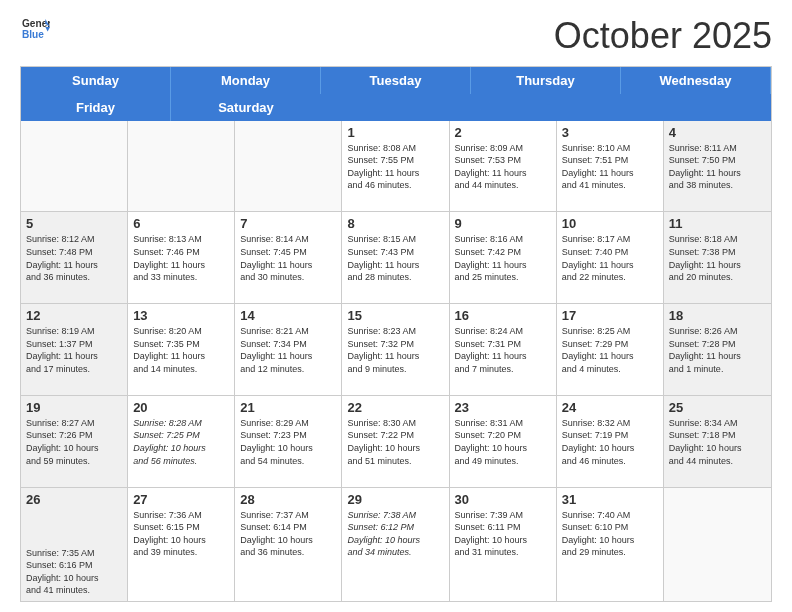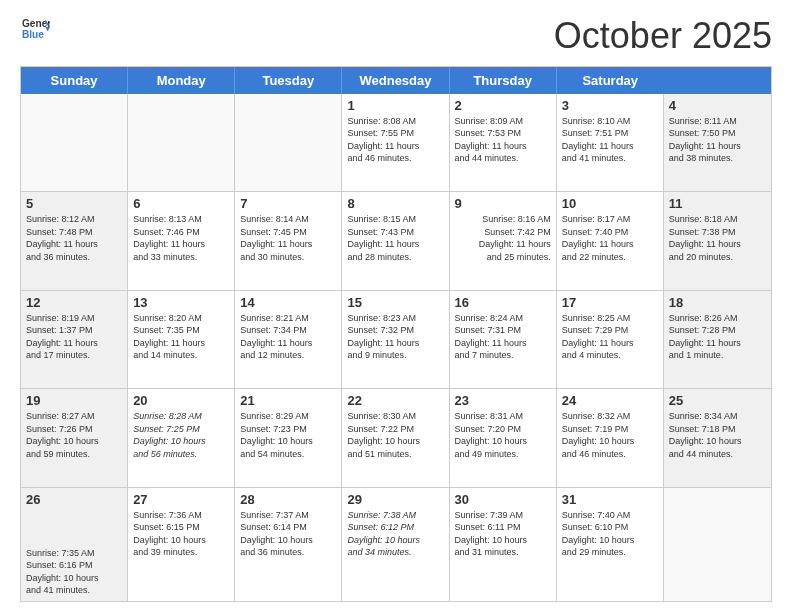--- a/index.html
+++ b/index.html
@@ -48,21 +48,21 @@
       margin-top: 2px;
     }
     .calendar {
       flex: 1;
       display: flex;
       flex-direction: column;
       border: 1px solid #ccc;
     }
     .cal-header {
       display: grid;
-      grid-template-columns: repeat(7, 1fr);
+      grid-template-columns: repeat(5, 1fr);
       background: #3a7bd5;
     }
     .cal-header-cell {
       color: #fff;
       font-size: 13px;
       font-weight: bold;
       padding: 6px 4px;
       text-align: center;
       border-right: 1px solid #5a9be5;
     }
@@ -121,22 +121,23 @@
     <div class="title-section">
       <div class="month-title">October 2025</div>
     </div>
   </div>
 
   <div class="calendar">
     <div class="cal-header" id="cal-header">
         <div class="cal-header-cell">Sunday</div>
         <div class="cal-header-cell">Monday</div>
         <div class="cal-header-cell">Tuesday</div>
+        <div class="cal-header-cell">Thursday</div>
         <div class="cal-header-cell">Wednesday</div>
-        <div class="cal-header-cell">Thursday</div>
+        <div class="cal-header-cell">Friday</div>
         <div class="cal-header-cell">Saturday</div>
       </div>
     <div class="cal-body" id="cal-body">
         <div class="cal-row">
           <div class="cal-cell empty"></div>
           <div class="cal-cell empty"></div>
           <div class="cal-cell empty"></div>
           <div class="cal-cell">
             <div class="day-num">1</div>
             <div class="cell-text" style="white-space: pre-line;">Sunrise: 8:08 AM
@@ -190,21 +191,21 @@
           </div>
           <div class="cal-cell">
             <div class="day-num">8</div>
             <div class="cell-text" style="white-space: pre-line;">Sunrise: 8:15 AM
 Sunset: 7:43 PM
 Daylight: 11 hours
 and 28 minutes.</div>
           </div>
           <div class="cal-cell">
             <div class="day-num">9</div>
-            <div class="cell-text" style="white-space: pre-line; text-align: right;">Sunrise: 8:16 AM
+            <div class="cell-text" style="white-space: pre-line;">Sunrise: 8:16 AM
 Sunset: 7:42 PM
 Daylight: 11 hours
 and 25 minutes.</div>
           </div>
           <div class="cal-cell">
             <div class="day-num">10</div>
             <div class="cell-text" style="white-space: pre-line;">Sunrise: 8:17 AM
 Sunset: 7:40 PM
 Daylight: 11 hours
 and 22 minutes.</div>

